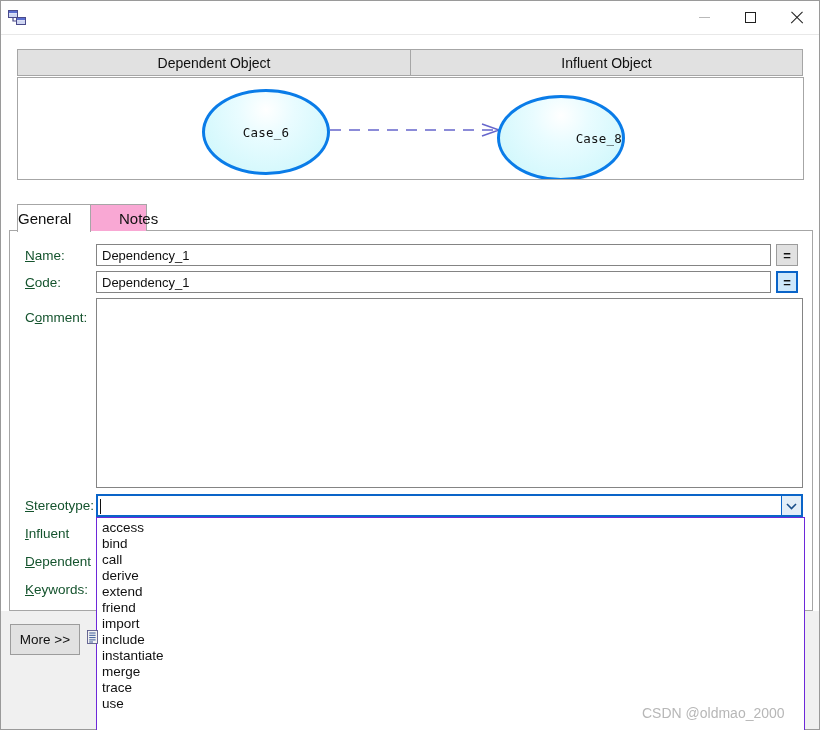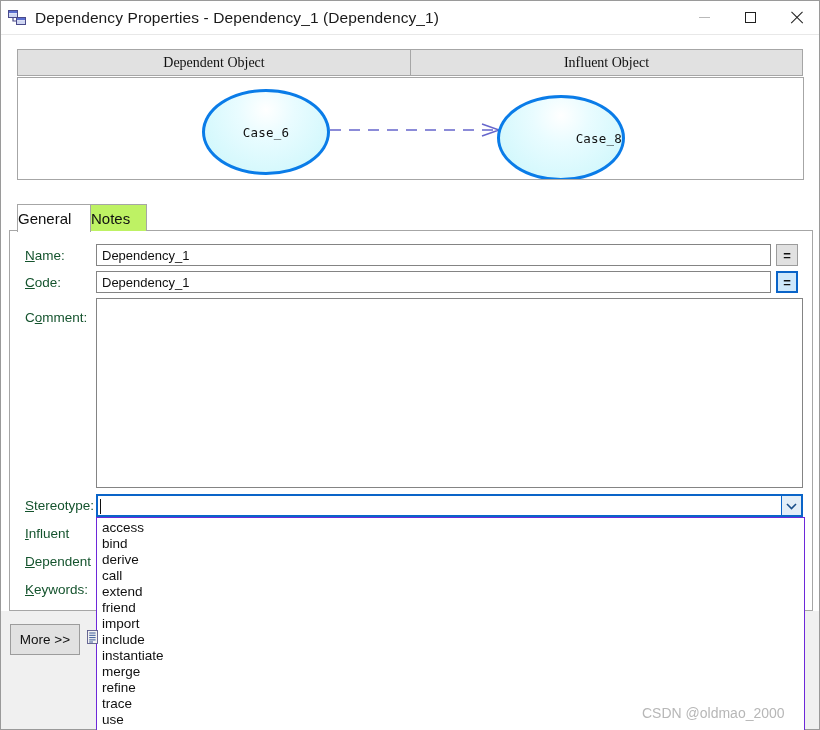--- a/index.html
+++ b/index.html
@@ -64,21 +64,21 @@
     position: absolute; left: 16px; top: 48px;
     width: 787px; height: 27px;
     display: flex;
   }
   .objpanel {
     height: 27px;
     background: #e1e1e1;
     border: 1px solid #a6a6a6;
     box-sizing: border-box;
     display: flex; align-items: center; justify-content: center;
-    font-size: 14px; color: #101010; font-family: Liberation Serif, serif;
+    font-size: 14px; color: #101010;
   }
   .objpanel.left  { width: 394px; }
   .objpanel.right { width: 393px; margin-left: -1px; }
 
   
   .diagram {
     position: absolute; left: 16px; top: 76px;
     width: 787px; height: 103px;
     background: #ffffff;
     border: 1px solid #a6a6a6;
@@ -118,23 +118,24 @@
     display: flex; align-items: center; justify-content: flex-start;
     font-size: 15px; color: #0f0f0f;
     border: 1px solid #a6a6a6;
     border-bottom: none;
   }
   .tab.active {
     background: #ffffff; z-index: 3;
     left: 8px; width: 74px; height: 28px;
   }
   .tab.inactive {
-    background: #bef264; z-index: 2;
+    background: #f9a8d4; z-index: 2;
     left: 81px; width: 57px;
     color: #111;
+    padding-left: 28px;
   }
 
   
   .tabpage {
     position: absolute; left: 8px; top: 229px;
     width: 804px; height: 381px;
     background: #ffffff;
     border: 1px solid #a6a6a6;
     box-sizing: border-box;
   }
@@ -276,21 +277,20 @@
       <svg width="20" height="20" viewBox="0 0 20 20">
         <rect x="1.5" y="2.5" width="9" height="7" fill="#ffffff" stroke="#4a4a8a" stroke-width="1"></rect>
         <rect x="2" y="3" width="8" height="2.2" fill="#5b6fd0"></rect>
         <rect x="2" y="6" width="8" height="3" fill="#cfd6f2"></rect>
         <rect x="9.5" y="9.5" width="9" height="7" fill="#ffffff" stroke="#4a4a8a" stroke-width="1"></rect>
         <rect x="10" y="10" width="8" height="2.2" fill="#5b6fd0"></rect>
         <rect x="10" y="12.8" width="8" height="3.2" fill="#cfd6f2"></rect>
         <path d="M6 9.5 L6 13 L9.5 13" fill="none" stroke="#4a4a8a" stroke-width="1.2"></path>
       </svg>
     </div>
-    <div class="title-text">Dependency Properties - Dependency_1 (Dependency_1)</div>
 
     <div class="winbtns">
       <div class="winbtn">
         <span class="min-glyph"></span>
       </div>
       <div class="winbtn">
         <span class="max-glyph"></span>
       </div>
       <div class="winbtn">
         <span class="close-glyph"></span>
@@ -386,29 +386,28 @@
   <div class="bottombar"></div>
   <div class="bottom-ghost" style="left:706px; top:623px; width:96px; height:31px;"></div>
   <div class="morebtn">
     <span>More &gt;&gt;</span>
   </div>
 
   <div class="dropdown">
     <ul class="ddlist" id="dd-list">
         <li class="dditem">access</li>
         <li class="dditem">bind</li>
+        <li class="dditem">call</li>
         <li class="dditem">derive</li>
-        <li class="dditem">call</li>
         <li class="dditem">extend</li>
         <li class="dditem">friend</li>
         <li class="dditem">import</li>
         <li class="dditem">include</li>
         <li class="dditem">instantiate</li>
         <li class="dditem">merge</li>
-        <li class="dditem">refine</li>
         <li class="dditem">trace</li>
         <li class="dditem">use</li>
       </ul>
   </div>
 
   <div class="listicon">
     <svg width="11" height="14" viewBox="0 0 11 14">
       <rect x="0.5" y="0.5" width="10" height="13" fill="#f2f2f2" stroke="#5a5a8a" stroke-width="0.9"></rect>
       <line x1="2.2" y1="3" x2="8.6" y2="3" stroke="#3a5a9a" stroke-width="1"></line>
       <line x1="2.2" y1="5.3" x2="8.6" y2="5.3" stroke="#3a5a9a" stroke-width="1"></line>

